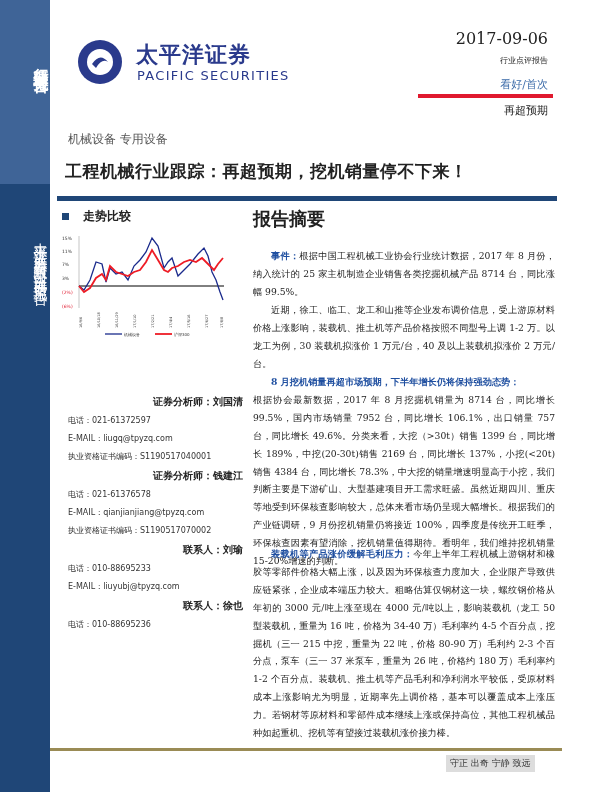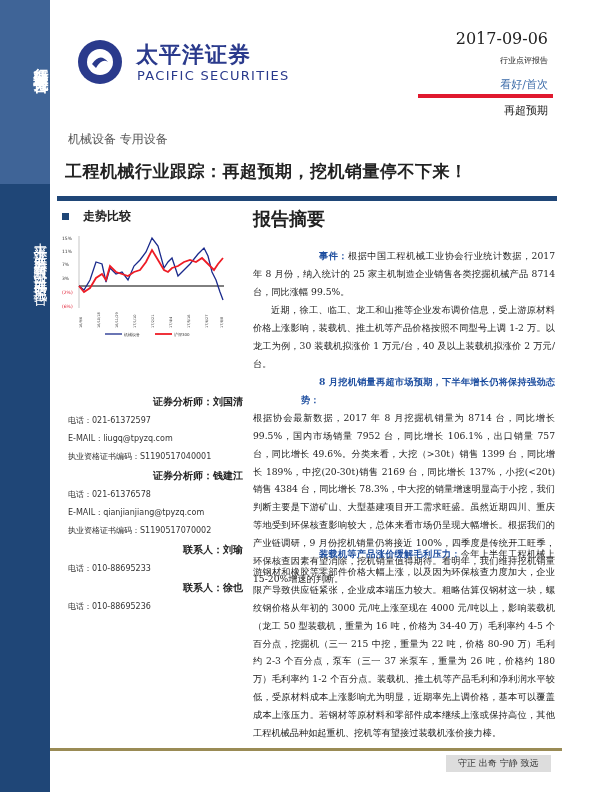--- a/index.html
+++ b/index.html
@@ -32,30 +32,30 @@
   .chart-title .sq { display:inline-block; width:7px; height:7px; background:#1f4677; margin-right:14px; vertical-align:middle; }
   .chart { position:absolute; left:60px; top:228px; width:175px; height:110px; }
 
   .contacts { position:absolute; left:68px; top:392px; width:175px; }
   .c-head { font-size:10px; font-weight:bold; height:20px; line-height:20px;text-align:right; }
   .c-line { font-size:8px; height:18px; line-height:18px; color:#333; font-family:"DejaVu Sans",sans-serif; }
   .c-line .lbl { font-family:Liberation Mono, monospace; }
 
   .sum-head { position:absolute; left:253px; top:207px; font-size:18px; font-weight:bold; }
   .body-text { position:absolute; left:253px; width:302px; font-size:9.2px; line-height:17.9px; text-align:justify; }
-  .kw { color:#1f4fa0; font-weight:bold;margin-left:48px; }
+  .kw { color:#1f4fa0; font-weight:bold; }
   .p1 { top:247px; text-indent:18px; }
   .p2 { top:301px; text-indent:18px; }
   .p3 { top:373px; }
   .p3 .kw { display:block; text-indent:18px; }
   .p4 { top:545px; text-indent:18px; }
 
   .gold-rule { position:absolute; left:50px; top:748px; width:512px; height:3px; background:#9a8b55; }
   .disclaimer { position:absolute; left:58px; top:796px; font-size:12px; color:#333;text-align:center; }
-  .motto { position:absolute; left:446px; top:755px; font-size:9px; background:#ddd; padding:2px 12px; color:#333; }
+  .motto { position:absolute; left:446px; top:755px; font-size:9px; background:#ddd; padding:2px 4px; color:#333; }
 </style>
 </head>
 <body>
 
 <div class="sidebar-top"></div>
 <div class="sidebar-bot"></div>
 <div class="vtext top">行业研究报告</div>
 <div class="vtext bot">太平洋证券股份有限公司证券研究报告</div>
 
 <svg class="logo" viewBox="0 0 62 90">
@@ -115,20 +115,21 @@
   <div class="c-line"><span>E-MAIL：</span><span>liugq@tpyzq.com</span></div>
   <div class="c-line"><span class="lbl">执业资格证书编码：</span><span>S1190517040001</span></div>
 
   <div class="c-head">证券分析师：钱建江</div>
   <div class="c-line"><span class="lbl">电话：</span><span>021-61376578</span></div>
   <div class="c-line"><span>E-MAIL：</span><span>qianjianjiang@tpyzq.com</span></div>
   <div class="c-line"><span class="lbl">执业资格证书编码：</span><span>S1190517070002</span></div>
 
   <div class="c-head">联系人：刘瑜</div>
   <div class="c-line"><span class="lbl">电话：</span><span>010-88695233</span></div>
+  <div class="c-line"><span>E-MAIL：</span><span>liuyubj@tpyzq.com</span></div>
 
   <div class="c-head">联系人：徐也</div>
   <div class="c-line"><span class="lbl">电话：</span><span>010-88695236</span></div>
 </div>
 
 <div class="sum-head">报告摘要</div>
 <div class="body-text p1"><span class="kw">事件：</span><span>根据中国工程机械工业协会行业统计数据，2017 年 8 月份，纳入统计的 25 家主机制造企业销售各类挖掘机械产品 8714 台，同比涨幅 99.5%。</span></div>
 <div class="body-text p2">近期，徐工、临工、龙工和山推等企业发布调价信息，受上游原材料价格上涨影响，装载机、推土机等产品价格按照不同型号上调 1-2 万。以龙工为例，30 装载机拟涨价 1 万元/台，40 及以上装载机拟涨价 2 万元/台。</div>
 <div class="body-text p3"><span class="kw">8 月挖机销量再超市场预期，下半年增长仍将保持强劲态势：</span><span>根据协会最新数据，2017 年 8 月挖掘机销量为 8714 台，同比增长 99.5%，国内市场销量 7952 台，同比增长 106.1%，出口销量 757 台，同比增长 49.6%。分类来看，大挖（&gt;30t）销售 1399 台，同比增长 189%，中挖(20-30t)销售 2169 台，同比增长 137%，小挖(&lt;20t)销售 4384 台，同比增长 78.3%，中大挖的销量增速明显高于小挖，我们判断主要是下游矿山、大型基建项目开工需求旺盛。虽然近期四川、重庆等地受到环保核查影响较大，总体来看市场仍呈现大幅增长。根据我们的产业链调研，9 月份挖机销量仍将接近 100%，四季度是传统开工旺季，环保核查因素有望消除，挖机销量值得期待。看明年，我们维持挖机销量 15-20%增速的判断。</span></div>
 <div class="body-text p4"><span class="kw">装载机等产品涨价缓解毛利压力：</span><span>今年上半年工程机械上游钢材和橡胶等零部件价格大幅上涨，以及因为环保核查力度加大，企业限产导致供应链紧张，企业成本端压力较大。粗略估算仅钢材这一块，螺纹钢价格从年初的 3000 元/吨上涨至现在 4000 元/吨以上，影响装载机（龙工 50 型装载机，重量为 16 吨，价格为 34-40 万）毛利率约 4-5 个百分点，挖掘机（三一 215 中挖，重量为 22 吨，价格 80-90 万）毛利约 2-3 个百分点，泵车（三一 37 米泵车，重量为 26 吨，价格约 180 万）毛利率约 1-2 个百分点。装载机、推土机等产品毛利和净利润水平较低，受原材料成本上涨影响尤为明显，近期率先上调价格，基本可以覆盖成本上涨压力。若钢材等原材料和零部件成本继续上涨或保持高位，其他工程机械品种如起重机、挖机等有望接过装载机涨价接力棒。</span></div>

